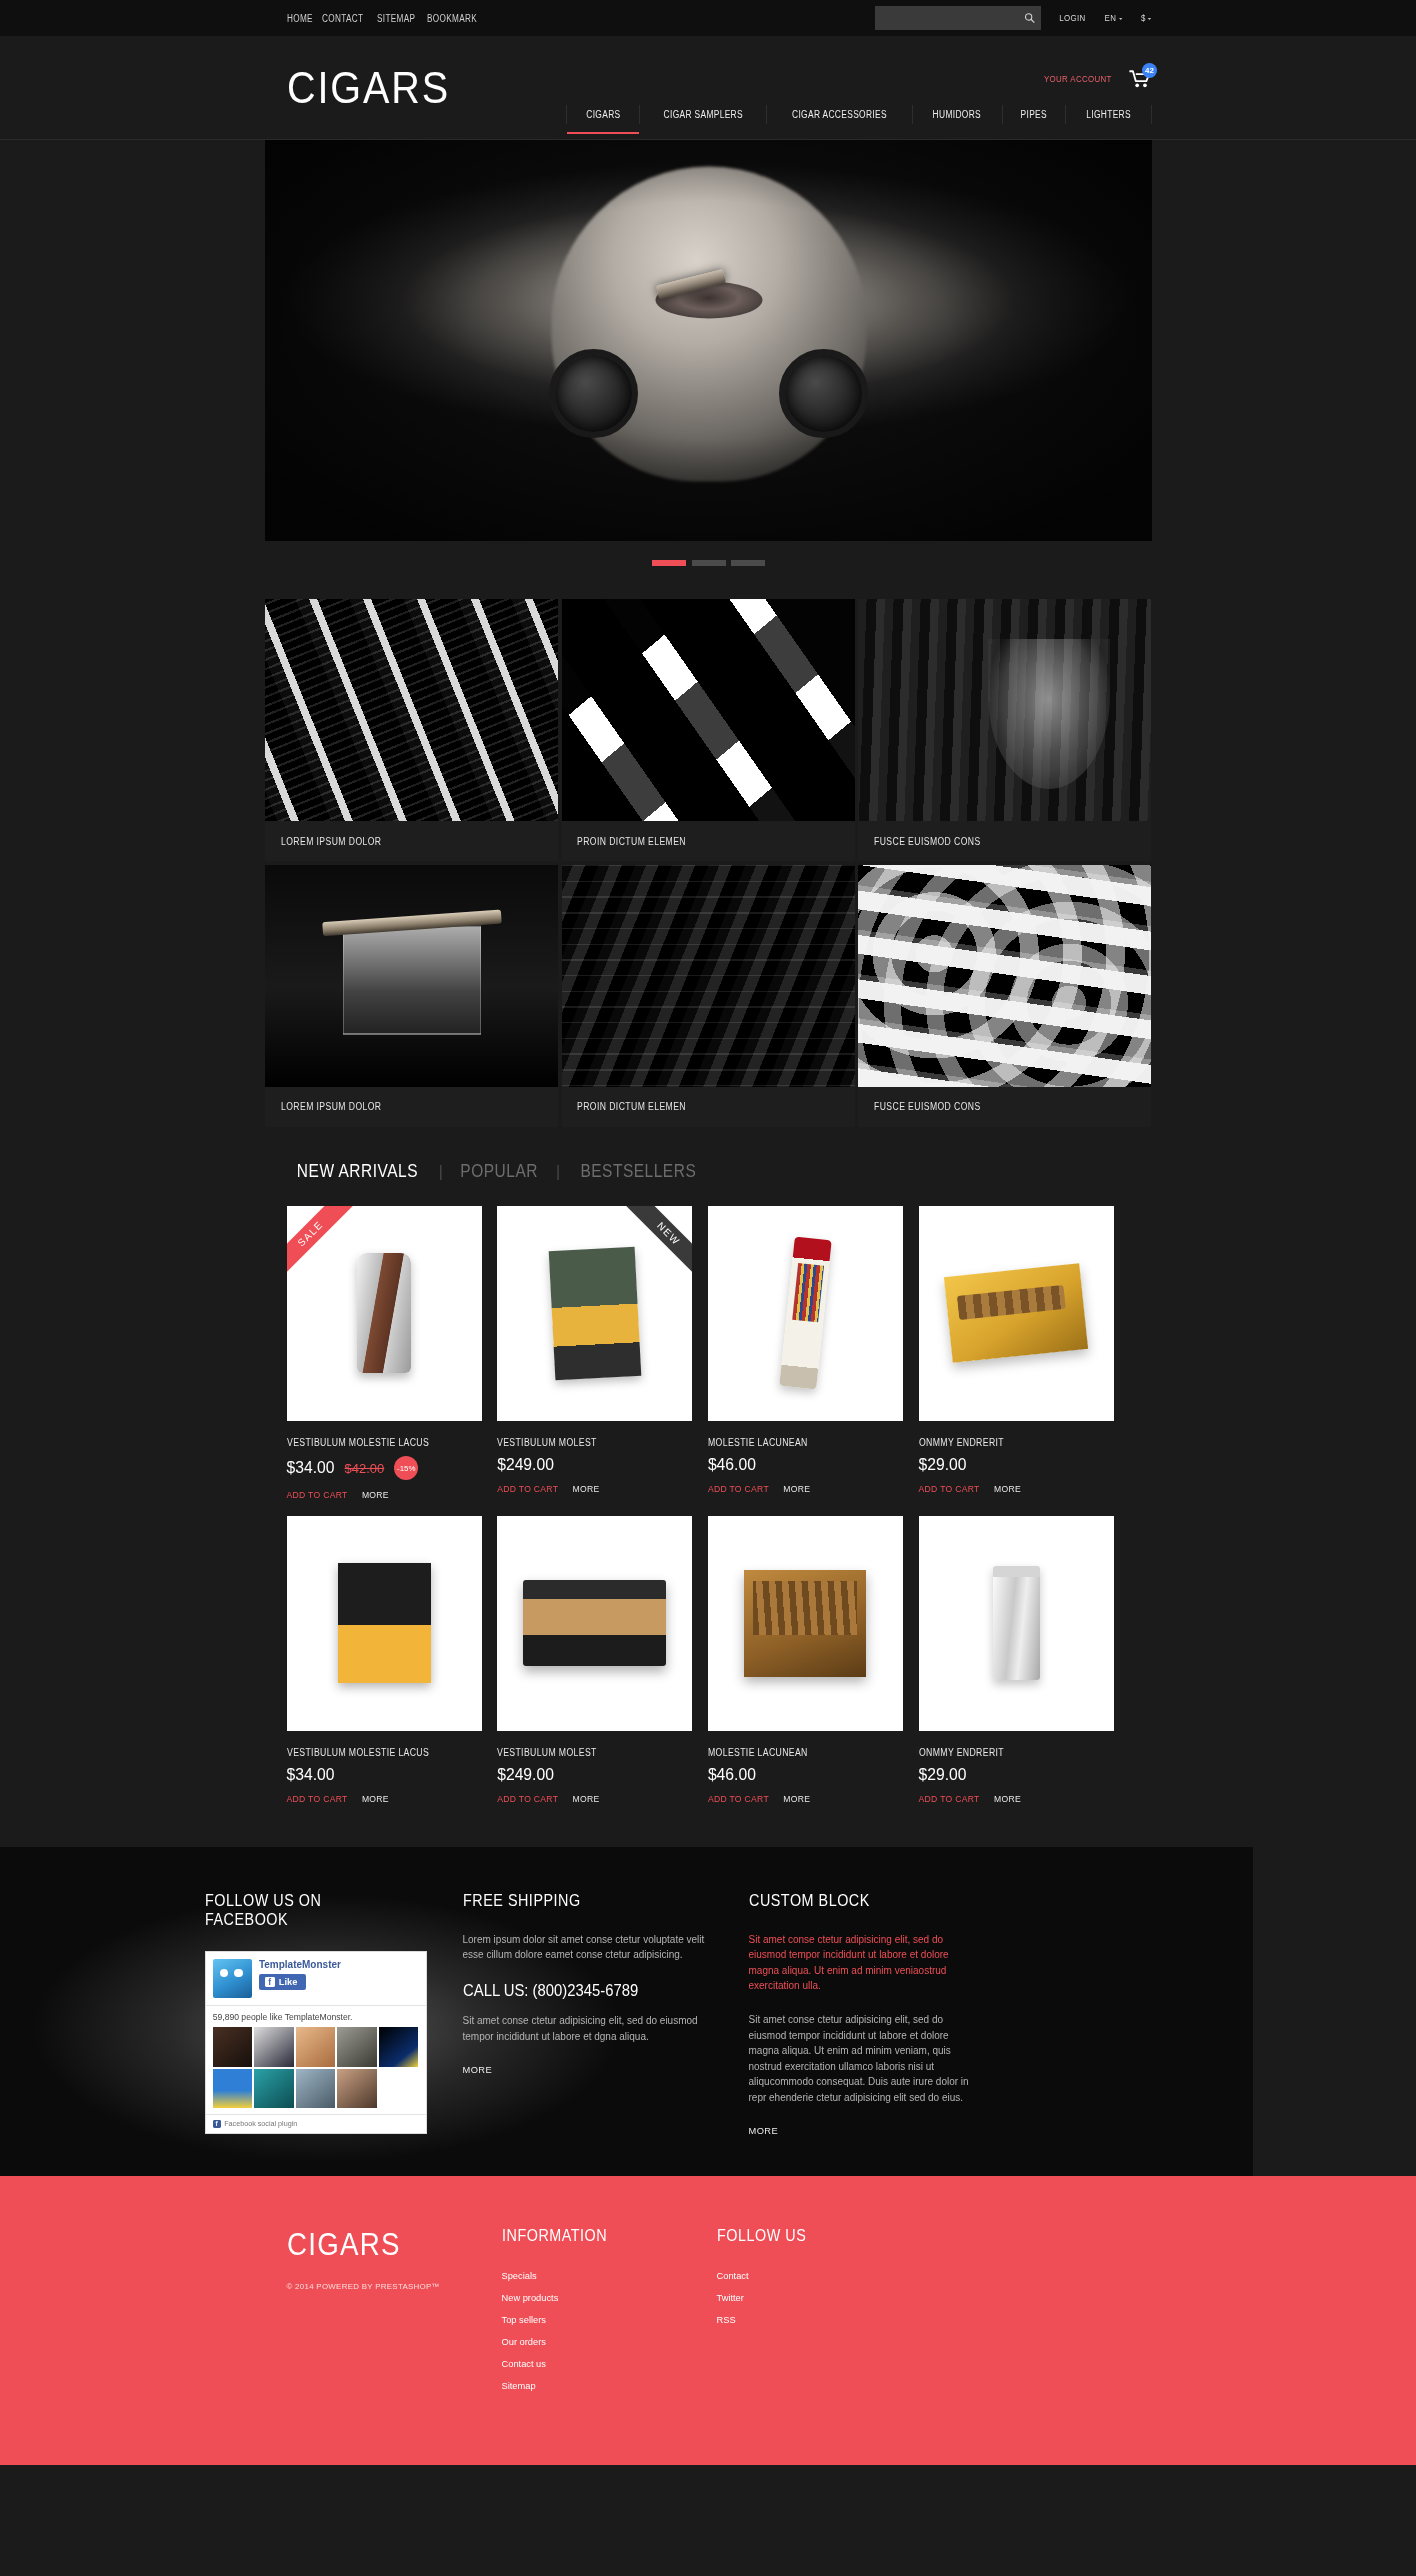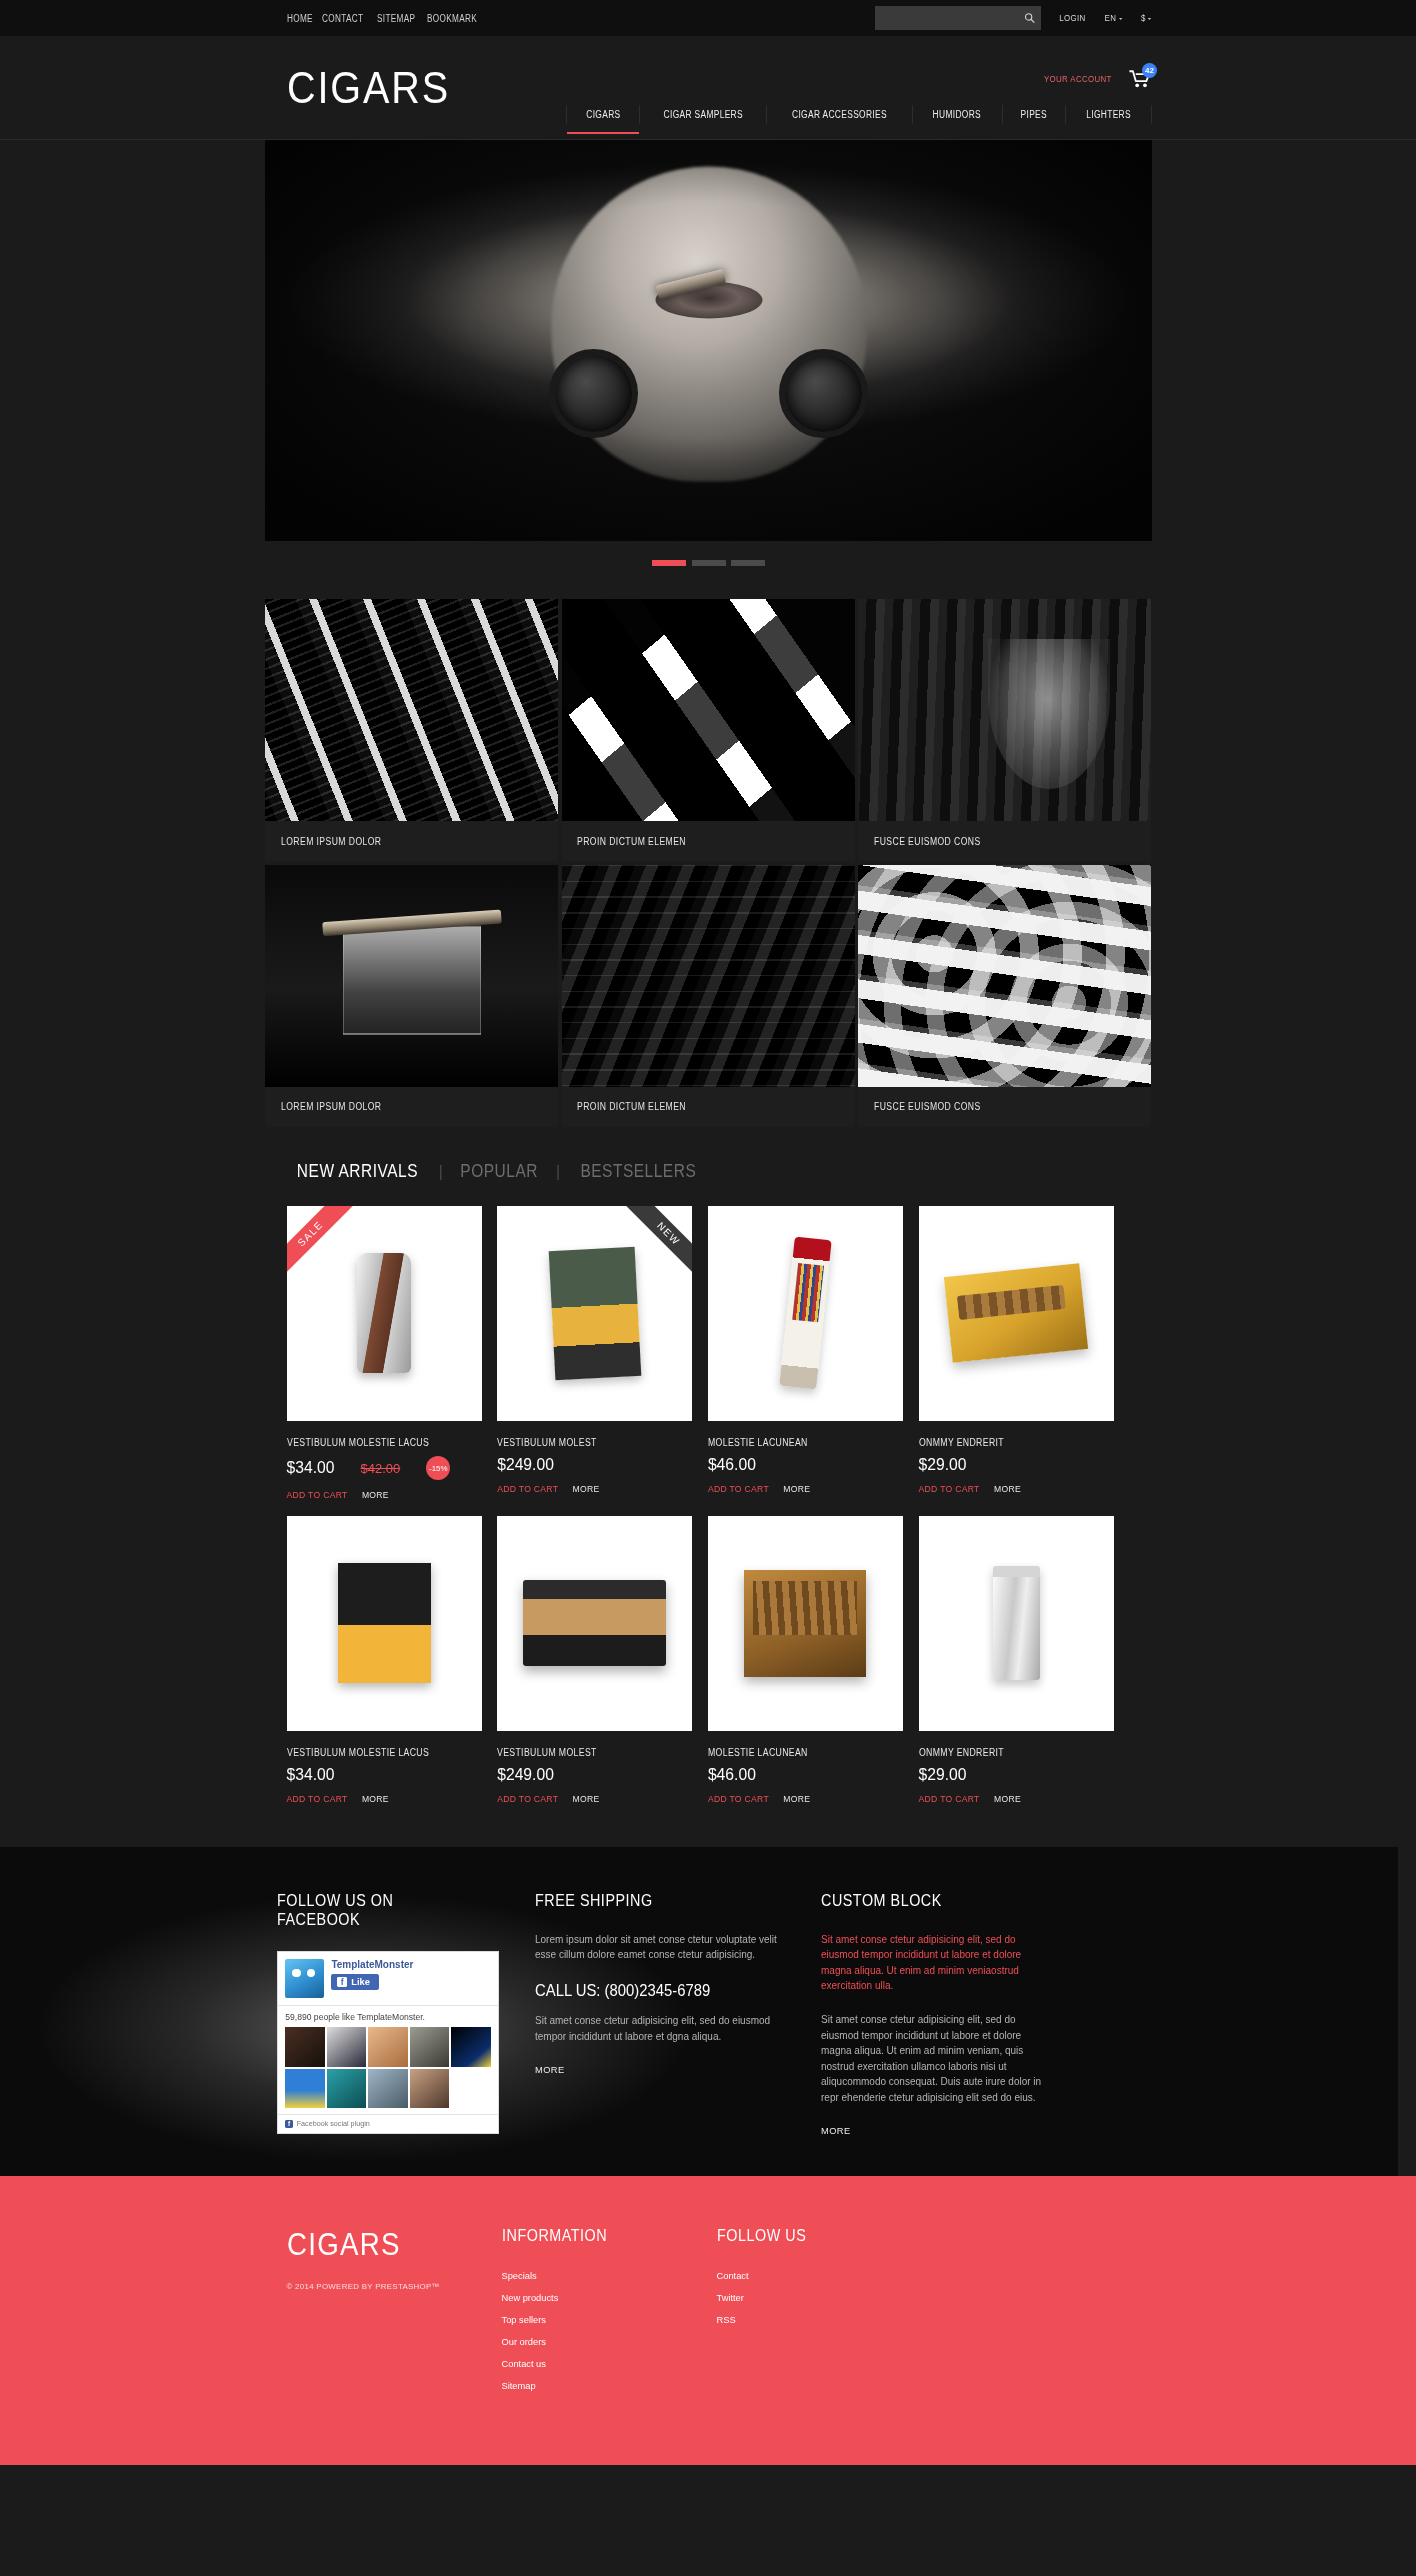--- a/index.html
+++ b/index.html
@@ -232,21 +232,21 @@
   .ribbon {
     position: absolute; width: 107px; text-align: center; color: #fff;
     font-size: 10px; letter-spacing: 1.4px; padding: 4.3px 0; text-transform: uppercase;
   }
   .ribbon.sale { background: #ef4e56; left: -30px; top: 18.6px; transform: rotate(-45deg); }
   .ribbon.new  { background: #3a3a3a; right: -30px; top: 18.6px; transform: rotate(45deg); }
 
   .pname { color: #e9e9e9; font-size: 10px; text-transform: uppercase; margin-top: 15.7px;
     letter-spacing: 0.4px; }
   .pname span { display:inline-block; transform: scaleX(.87); transform-origin:left; }
-  .pricerow { display: flex; align-items: center; gap: 26px; margin-top: 8.6px; }
+  .pricerow { display: flex; align-items: center; gap: 10px; margin-top: 8.6px; }
   .price { color: #ffffff; font-size: 15.7px; }
   .oldprice { color: #ef4e56; font-size: 13px; text-decoration: line-through; }
   .disc {
     background: #ef4e56; color: #fff; border-radius: 50%; width: 24px; height: 24px;
     display: flex; align-items: center; justify-content: center; font-size: 7.9px;
   }
   .actions { display: flex; gap: 14.3px; margin-top: 10px; }
   .addcart { color: #ef4e56; font-size: 8.6px; text-transform: uppercase; text-decoration: none; letter-spacing:0.3px;}
   .more { color: #e8e8e8; font-size: 8.6px; text-transform: uppercase; text-decoration: none; letter-spacing:0.3px;}
 
@@ -277,21 +277,21 @@
   .pp-openbox { width: 122px; height: 107px;
     background: linear-gradient(160deg,#c08a3e,#8d5f26 60%, #5b3c16);
     box-shadow: 0 5.7px 11.4px rgba(0,0,0,.3); position: relative; }
   .pp-openbox::after{content:"";position:absolute;left:8.6px;top:11.4px;width:104px;height:54px;
     background: repeating-linear-gradient(86deg,#6f4a1e 0 6.4px,#a9783a 6.4px 13px);}
   .pp-lighter2 { width: 47px; height: 114px; border-radius: 2.9px;
     background: linear-gradient(96deg,#fafafa,#c9c9c9 40%,#eee 60%,#a8a8a8);
     border-top: 11.4px solid #d5d5d5; box-shadow: 0 4.3px 10px rgba(0,0,0,.22); }
 
   
-  .footer-dark { position: relative; width: 1398px; min-height: 329px; margin-top: 43px;
+  .footer-dark { position: relative; width: 1253px; min-height: 329px; margin-top: 43px;
     background: #4c1d95; overflow: hidden; }
   .fd-bg { position: absolute; inset: 0;
     background:
       radial-gradient(ellipse 30% 52% at 26% 55%, #5e5a56 0%, #2a2826 42%, #0b0b0b 78%),
       radial-gradient(ellipse 26% 44% at 56% 48%, #4a4744 0%, #191817 55%, transparent 80%),
       linear-gradient(140deg,#151515,#050505);
     filter: grayscale(1);
   }
   .fd-inner { position: relative; width: 887px; margin: 0 auto; padding: 44px 0 34px 21.5px;
     display: flex; gap: 0; }

